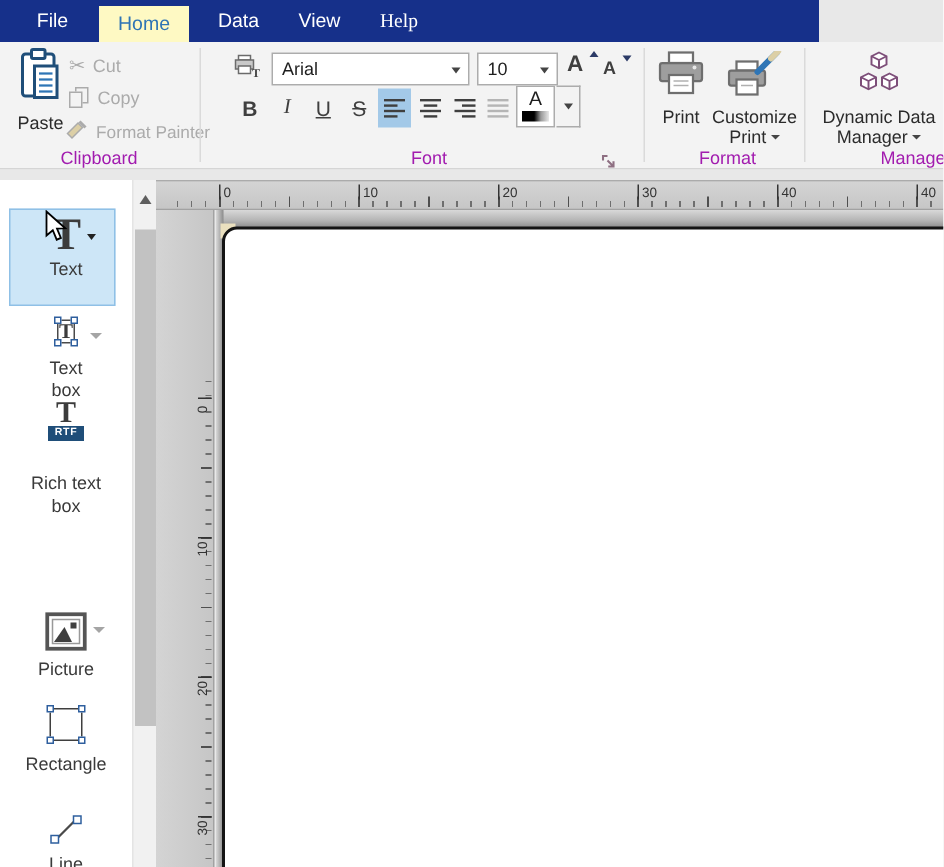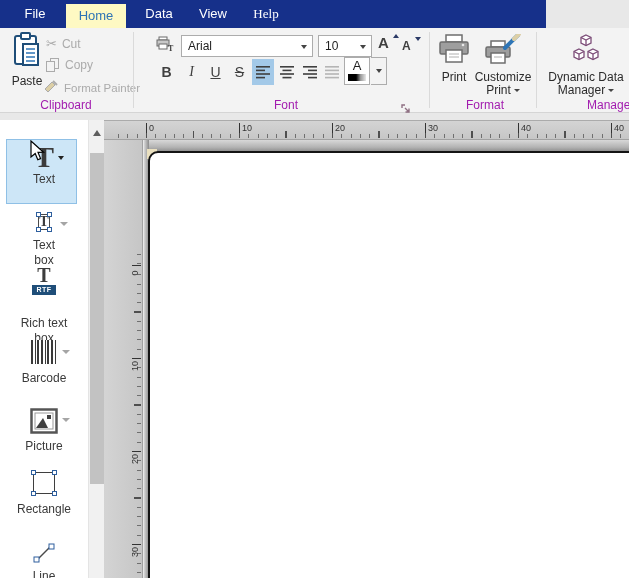--- a/index.html
+++ b/index.html
@@ -304,25 +304,20 @@
         <div class="tlabel">box</div>
       </div>
 
       <div class="tool" style="top:146px;">
         <span class="t-serif" style="font-size:20px;line-height:18px;">T</span>
         <span class="rtf-badge">RTF</span>
         <div class="tlabel" style="margin-top:21px;">Rich text</div>
         <div class="tlabel">box</div>
       </div>
 
-      <div class="tool" style="top:220px;">
-        <span class="barcode" style="display:block;"></span>
-        <span class="tri gray tool-dd" style="left:62px;top:10px;"></span>
-        <div class="tlabel" style="margin-top:7px;">Barcode</div>
-      </div>
 
       <div class="tool" style="top:350px;">
         <span style="display:inline-block;position:relative;width:26px;height:26px;">
           <span style="position:absolute;left:2px;top:2px;width:22px;height:22px;border:1.5px solid #3F3F3F;"></span>
           <span class="handle" style="left:0;top:0;"></span><span class="handle" style="right:0;top:0;"></span>
           <span class="handle" style="left:0;bottom:0;"></span><span class="handle" style="right:0;bottom:0;"></span>
         </span>
         <div class="tlabel" style="margin-top:3px;">Rectangle</div>
       </div>
 

